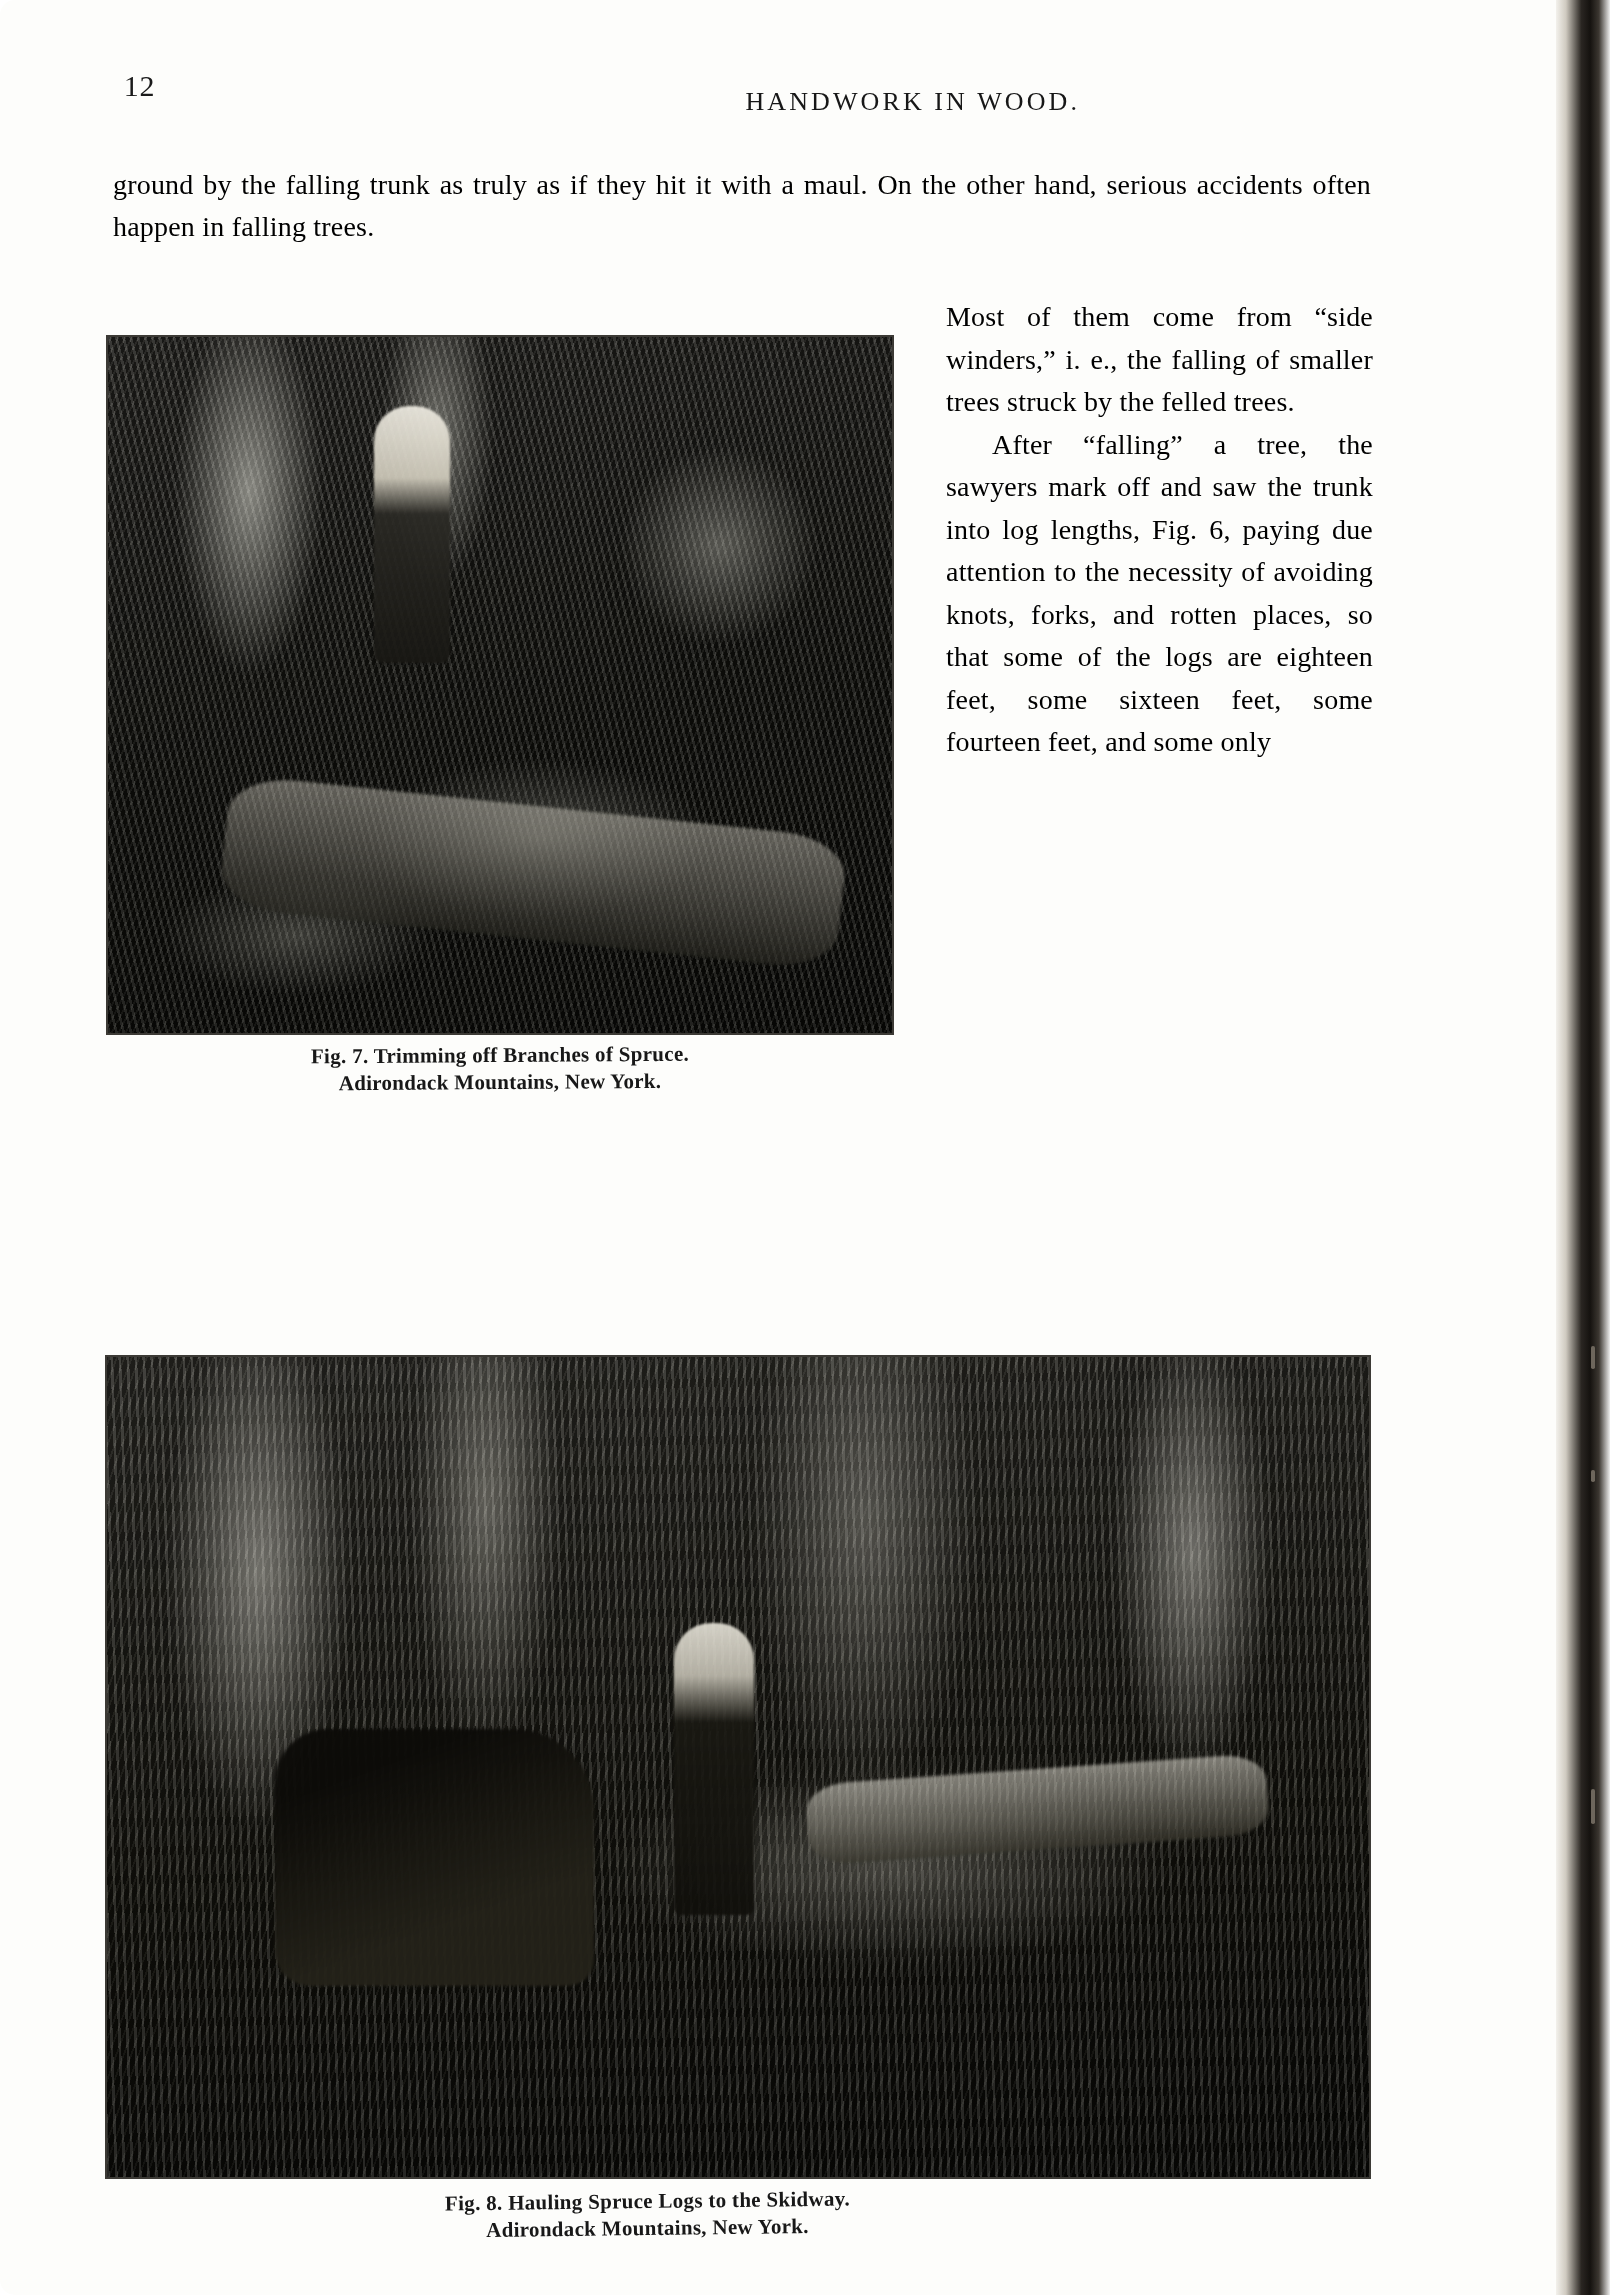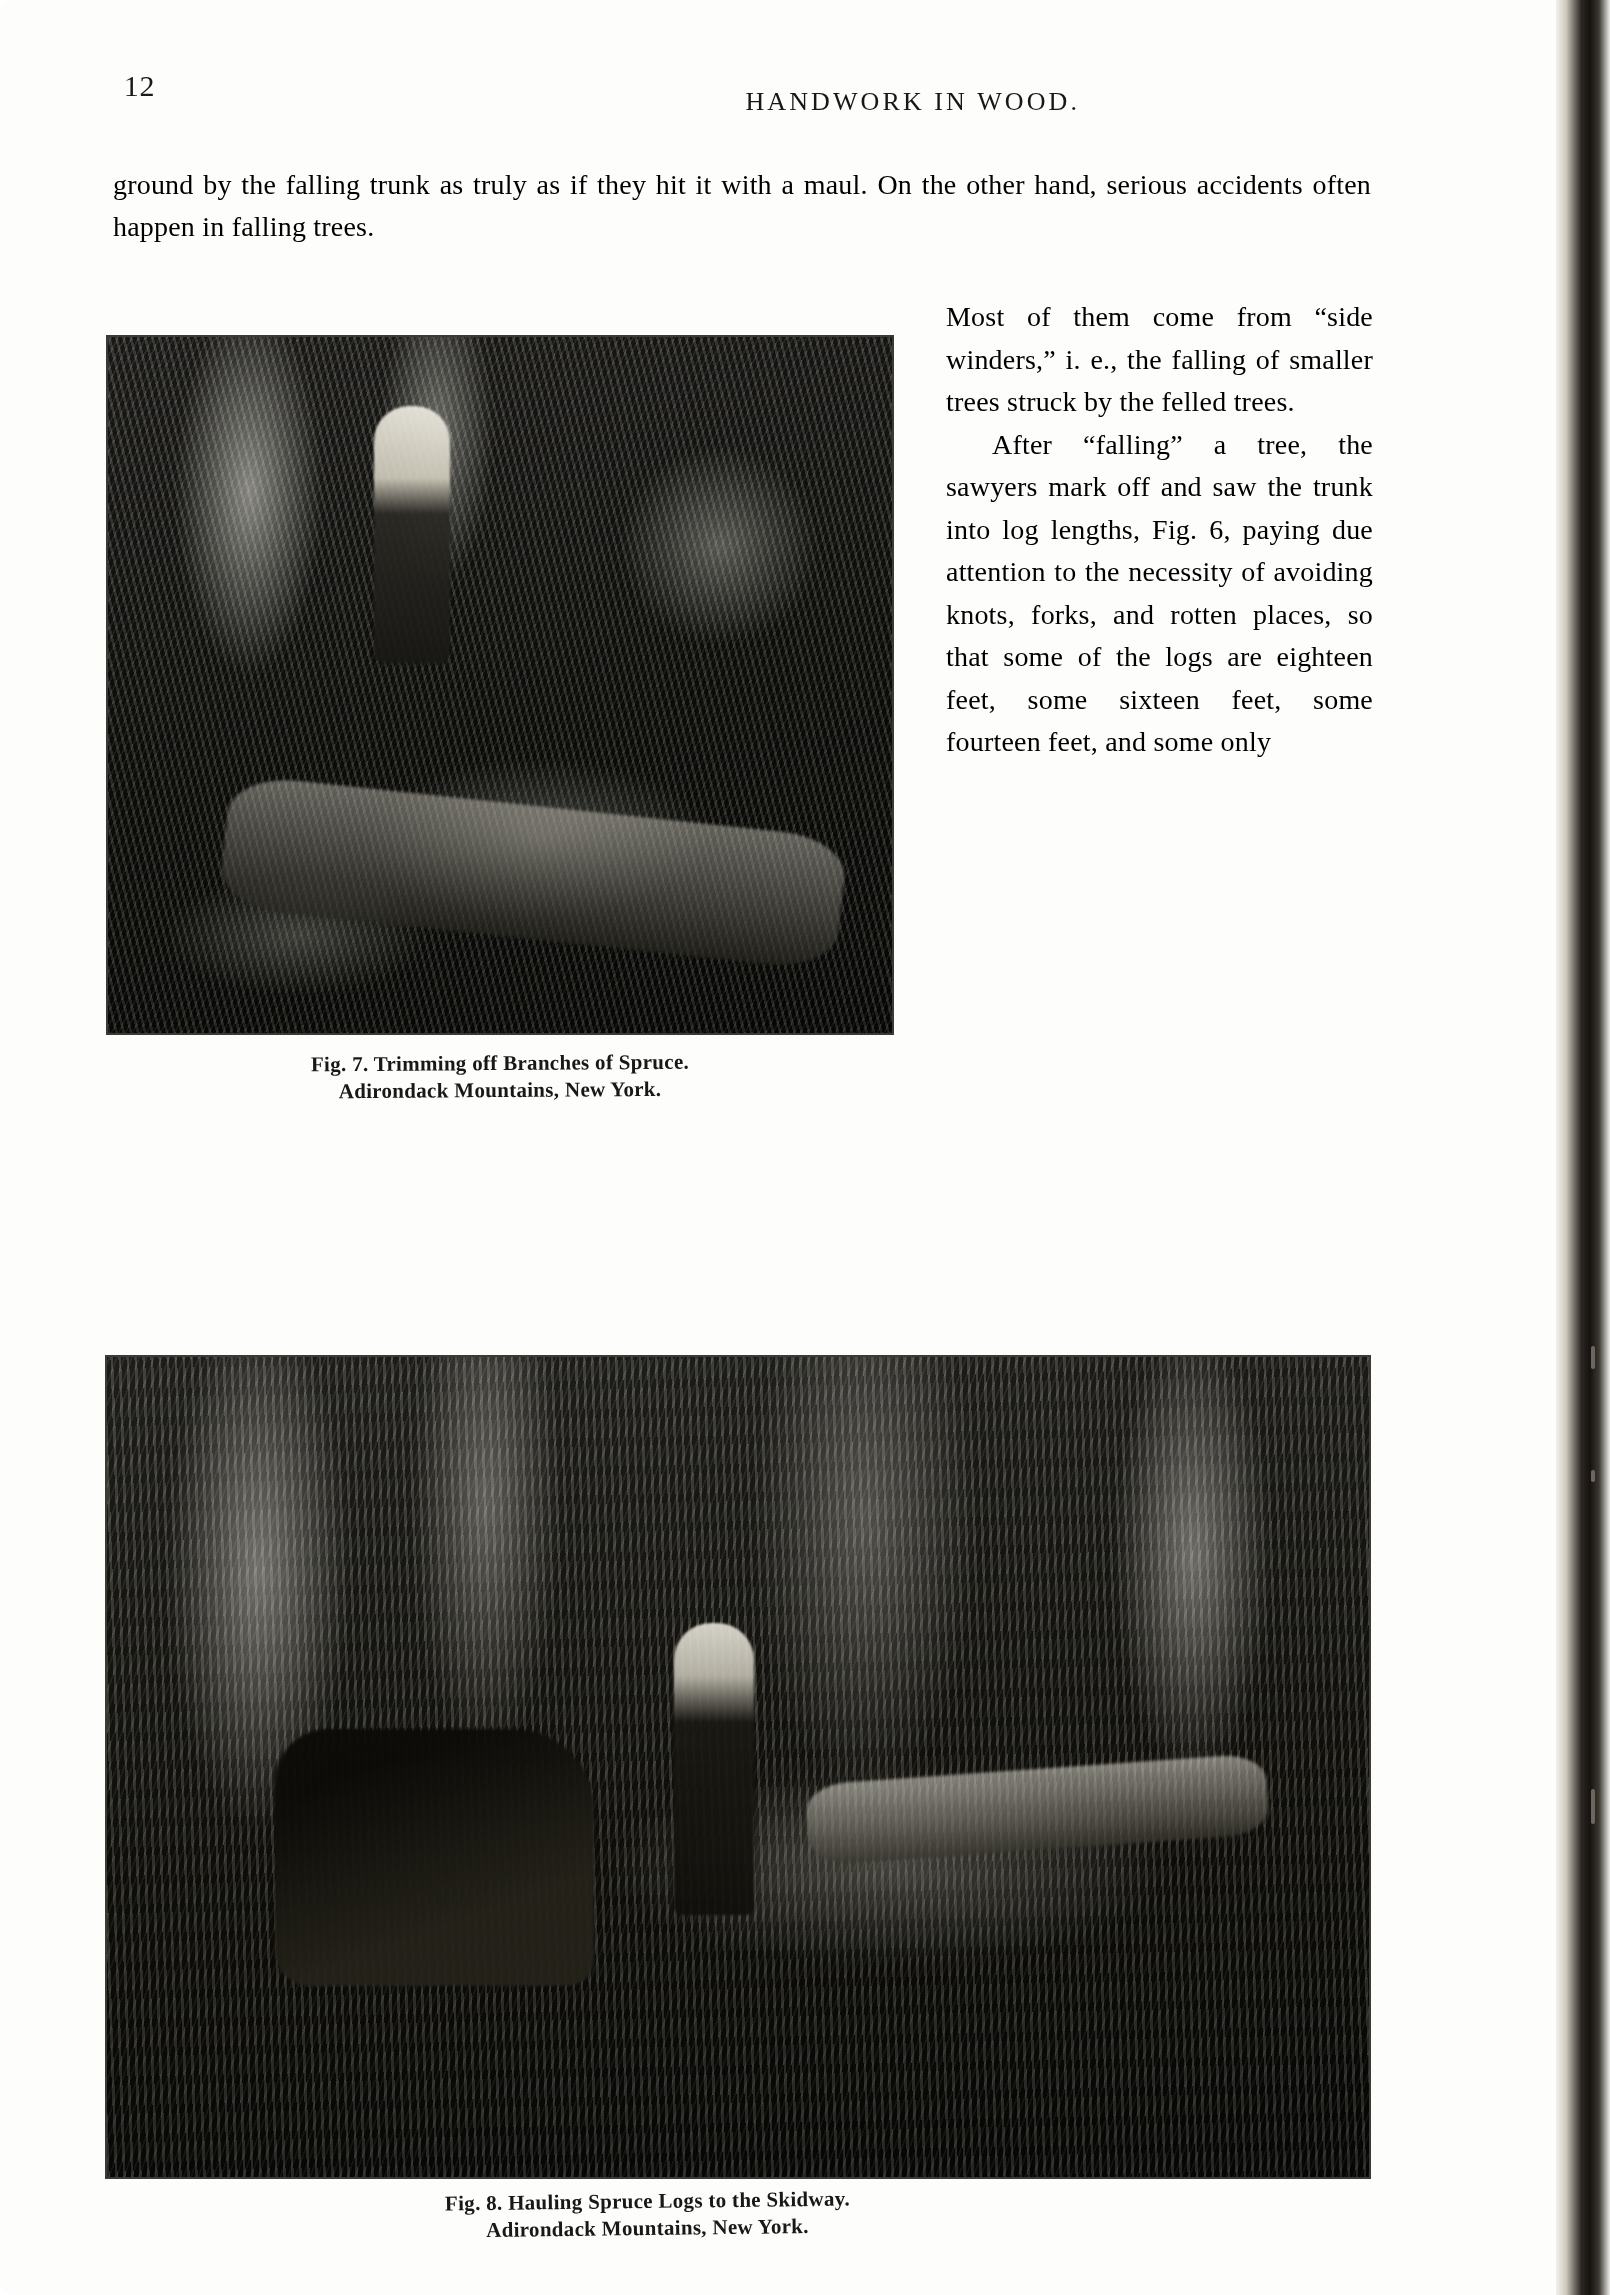--- a/index.html
+++ b/index.html
@@ -140,21 +140,21 @@
     opacity: .8;
   }
   .fig-caption {
     text-align: center;
     font-family: "Liberation Serif", serif;
     font-weight: bold;
     font-size: 21px;
     line-height: 1.28;
     color: #181818;
     letter-spacing: 0.3px;
-    padding-top: 15px;
+    padding-top: 7px;
   }
 
   
   #side-column {
     position: absolute;
     top: 296px;
     left: 946px;
     width: 427px;
   }
   #side-column .para { font-size: 28px; line-height: 1.52; }

